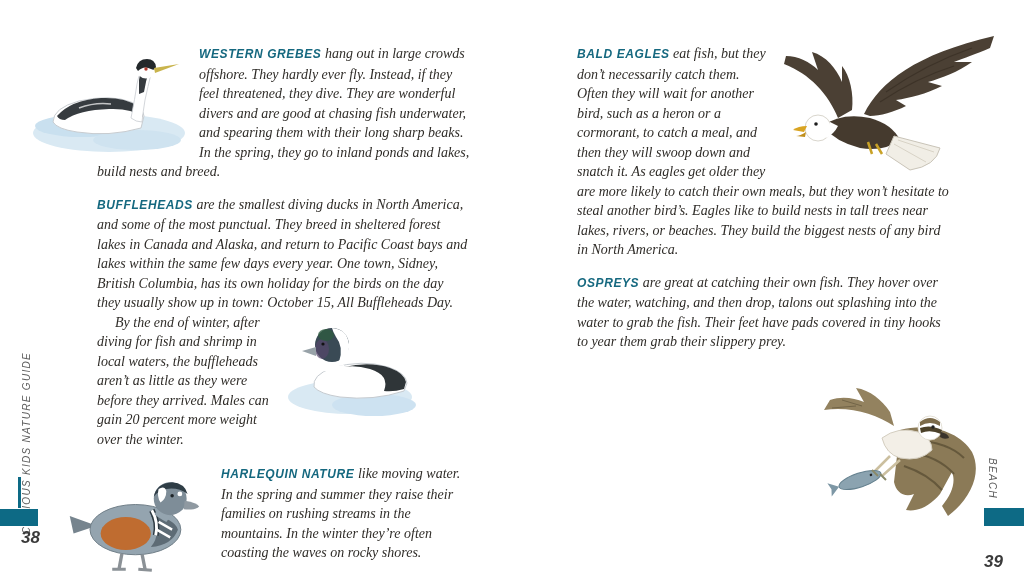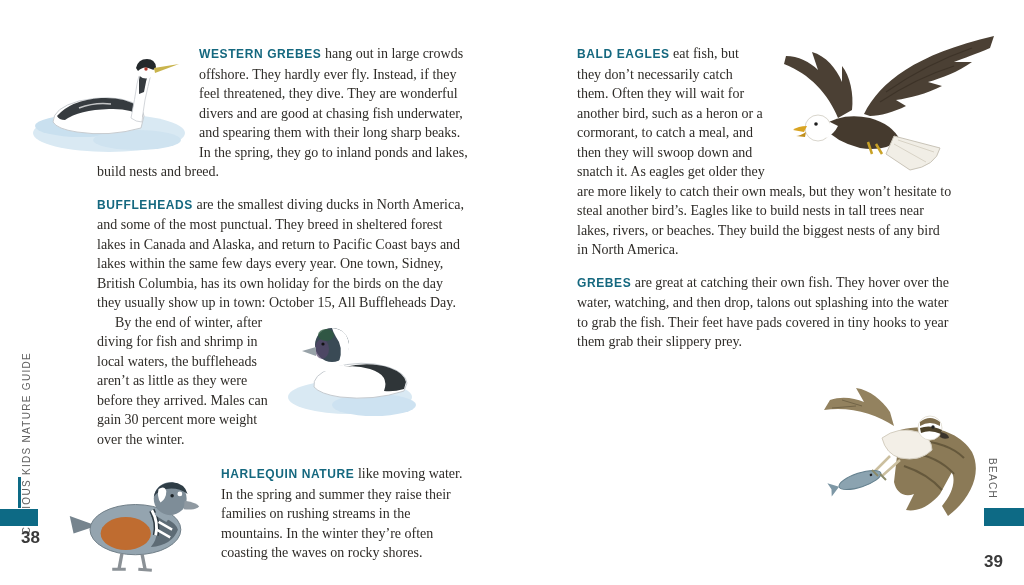--- a/index.html
+++ b/index.html
@@ -5,21 +5,21 @@
   * { box-sizing: border-box; }
   html,body { margin:0; padding:0; }
   body {
     width:1024px; height:585px;
     background:#ffffff;
     font-family:"Liberation Serif", serif;
     color:#2f2c28;
     overflow:hidden;
     position:relative;
   }
-  .spread { position:relative; width:948px; height:585px; }
+  .spread { position:relative; width:948px; height:585px;font-style:italic; }
 
   .page { position:absolute; top:0; height:585px; }
   .page-left  { left:0;   width:512px; padding:44px 42px 0 97px; }
   .page-right { left:504px; width:512px; padding:44px 62px 0 73px; }
 
   p.body-text {
     margin:0 0 13px 0;
     font-size:14px;
     line-height:19.5px;
     text-align:left;
@@ -110,21 +110,21 @@
         <path d="M28 76 Q26 64 46 57 Q76 48 102 56 Q120 62 121 72 L118 80 Q88 90 54 86 Q34 83 28 76 Z" fill="#ffffff" stroke="#c6cbd0" stroke-width="1"></path>
         <path d="M58 56 Q84 50 104 57 Q118 62 120 71 L118 78 Q108 81 98 80 Q104 64 84 58 Q70 54 58 56 Z" fill="#2f3538"></path>
         <path d="M38 48 Q44 56 58 54 L60 62 L36 60 Z" fill="#ffffff"></path>
         <circle cx="46" cy="34" r="17" fill="#3a4a55"></circle>
         <ellipse cx="36" cy="38" rx="7" ry="10" fill="#55466b" opacity="0.7"></ellipse>
         <ellipse cx="40" cy="24" rx="8" ry="6" fill="#2e5a40" opacity="0.8"></ellipse>
         <path d="M46 17 Q61 18 63 33 Q64 46 53 51 Q58 36 50 26 Q47 21 46 17 Z" fill="#ffffff"></path>
         <path d="M30 36 L16 40 L30 45 Z" fill="#98a2a8"></path>
         <circle cx="37" cy="33" r="1.6" fill="#111111"></circle>
       </svg>
-      <p class="body-text cont">By the end of winter, after diving for fish and shrimp in local waters, the buffleheads aren’t as little as they were before they arrived. Males can gain 30 percent more weight over the winter.</p>
+      <p class="body-text cont">By the end of winter, after diving for fish and shrimp in local waters, the buffleheads aren’t as little as they were before they arrived. Males can gain 20 percent more weight over the winter.</p>
     </div>
 
     <div class="clear" style="padding-top:2px;">
       <svg class="illus harlequin" viewBox="0 0 155 118" role="img" aria-label="harlequin-duck-standing">
         <path d="M12 56 L40 66 L16 74 Z" fill="#76848e"></path>
         <ellipse cx="80" cy="70" rx="47" ry="26" fill="#94a4af" stroke="#6e7c86" stroke-width="1"></ellipse>
         <ellipse cx="70" cy="74" rx="26" ry="17" fill="#bf6c30"></ellipse>
         <path d="M96 56 Q120 58 124 70 Q118 86 96 88 Q108 74 96 56 Z" fill="#5d6b75"></path>
         <path d="M97 50 Q104 62 101 76" stroke="#2c3840" stroke-width="6" fill="none"></path>
         <path d="M97 50 Q104 62 101 76" stroke="#ffffff" stroke-width="3" fill="none"></path>
@@ -157,21 +157,21 @@
         <circle cx="42" cy="98" r="13" fill="#ffffff" stroke="#d9d6cd" stroke-width="1"></circle>
         <path d="M50 108 Q58 104 62 96 L54 92 Z" fill="#ffffff"></path>
         <path d="M31 96 Q22 96 17 100 L28 102 Z" fill="#d9a422"></path>
         <path d="M30 102 Q24 106 20 106 L29 107 Z" fill="#c08f1d"></path>
         <circle cx="40" cy="94" r="1.8" fill="#1d1d1d"></circle>
       </svg>
       <p class="body-text"><span class="h">BALD EAGLES</span><span> eat fish, but they don’t necessarily catch them. Often they will wait for another bird, such as a heron or a cormorant, to catch a meal, and then they will swoop down and snatch it. As eagles get older they are more likely to catch their own meals, but they won’t hesitate to steal another bird’s. Eagles like to build nests in tall trees near lakes, rivers, or beaches. They build the biggest nests of any bird in North America.</span></p>
     </div>
 
     <div class="clear">
-      <p class="body-text" style="margin-bottom:0;"><span class="h">GREBES</span><span> are great at catching their own fish. They hover over the water, watching, and then drop, talons out splashing into the water to grab the fish. Their feet have pads covered in tiny hooks to year them grab their slippery prey.</span></p>
+      <p class="body-text" style="margin-bottom:0;"><span class="h">OSPREYS</span><span> are great at catching their own fish. They hover over the water, watching, and then drop, talons out splashing into the water to grab the fish. Their feet have pads covered in tiny hooks to year them grab their slippery prey.</span></p>
       <svg class="illus osprey" viewBox="0 0 192 178" role="img" aria-label="osprey-flying-carrying-fish">
         <path d="M92 70 C74 58 48 50 22 54 L28 44 C40 40 52 42 62 46 L54 32 C68 34 80 44 88 56 Z" fill="#93825f"></path>
         <path d="M30 52 L54 50 M40 44 L60 50" stroke="#5c5138" stroke-width="1" opacity="0.6"></path>
         <path d="M98 74 C128 66 158 76 170 96 C180 116 170 142 146 160 L140 150 C150 138 154 126 150 116 L138 138 C128 150 116 156 104 154 L112 138 C102 142 94 136 92 126 Z" fill="#8b7a57"></path>
         <path d="M112 84 Q146 86 162 102 M106 96 Q136 100 152 118 M102 110 Q126 118 140 134" stroke="#554a30" stroke-width="2" fill="none" opacity="0.7"></path>
         <path d="M80 82 Q96 70 116 76 Q130 82 130 94 Q118 106 98 102 Q84 98 80 82 Z" fill="#f3efe7" stroke="#d4cec0" stroke-width="1"></path>
         <circle cx="128" cy="72" r="12" fill="#ffffff" stroke="#ddd8cc" stroke-width="0.8"></circle>
         <path d="M118 66 Q128 58 138 66 L138 70 Q128 64 118 70 Z" fill="#7c6b4a"></path>
         <path d="M118 72 Q128 68 140 74 L139 78 Q128 73 119 77 Z" fill="#4c4129"></path>
         <circle cx="131" cy="71" r="1.7" fill="#222222"></circle>

